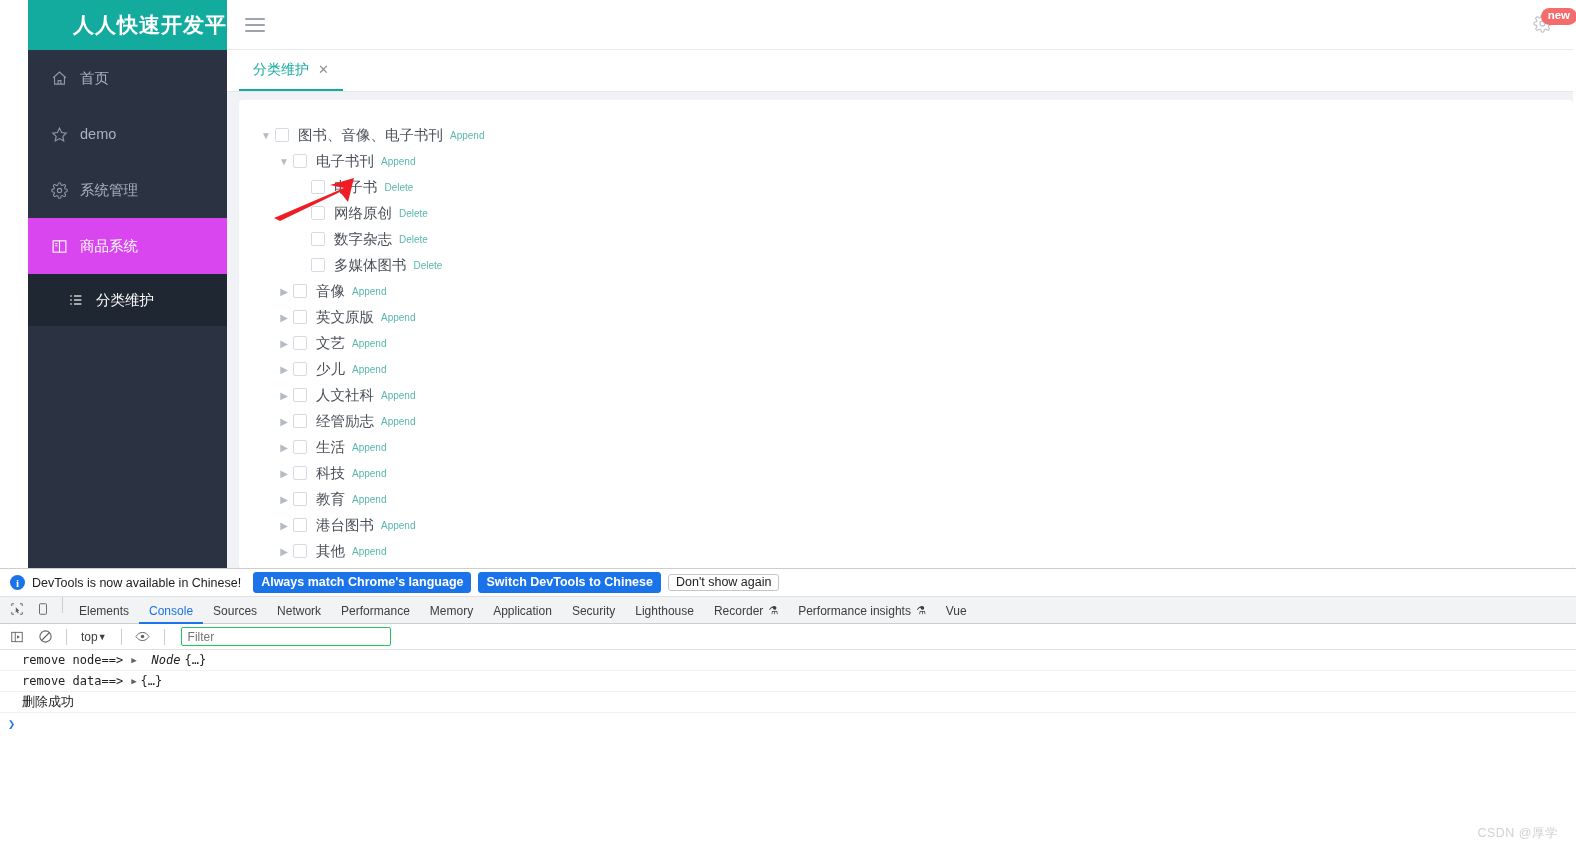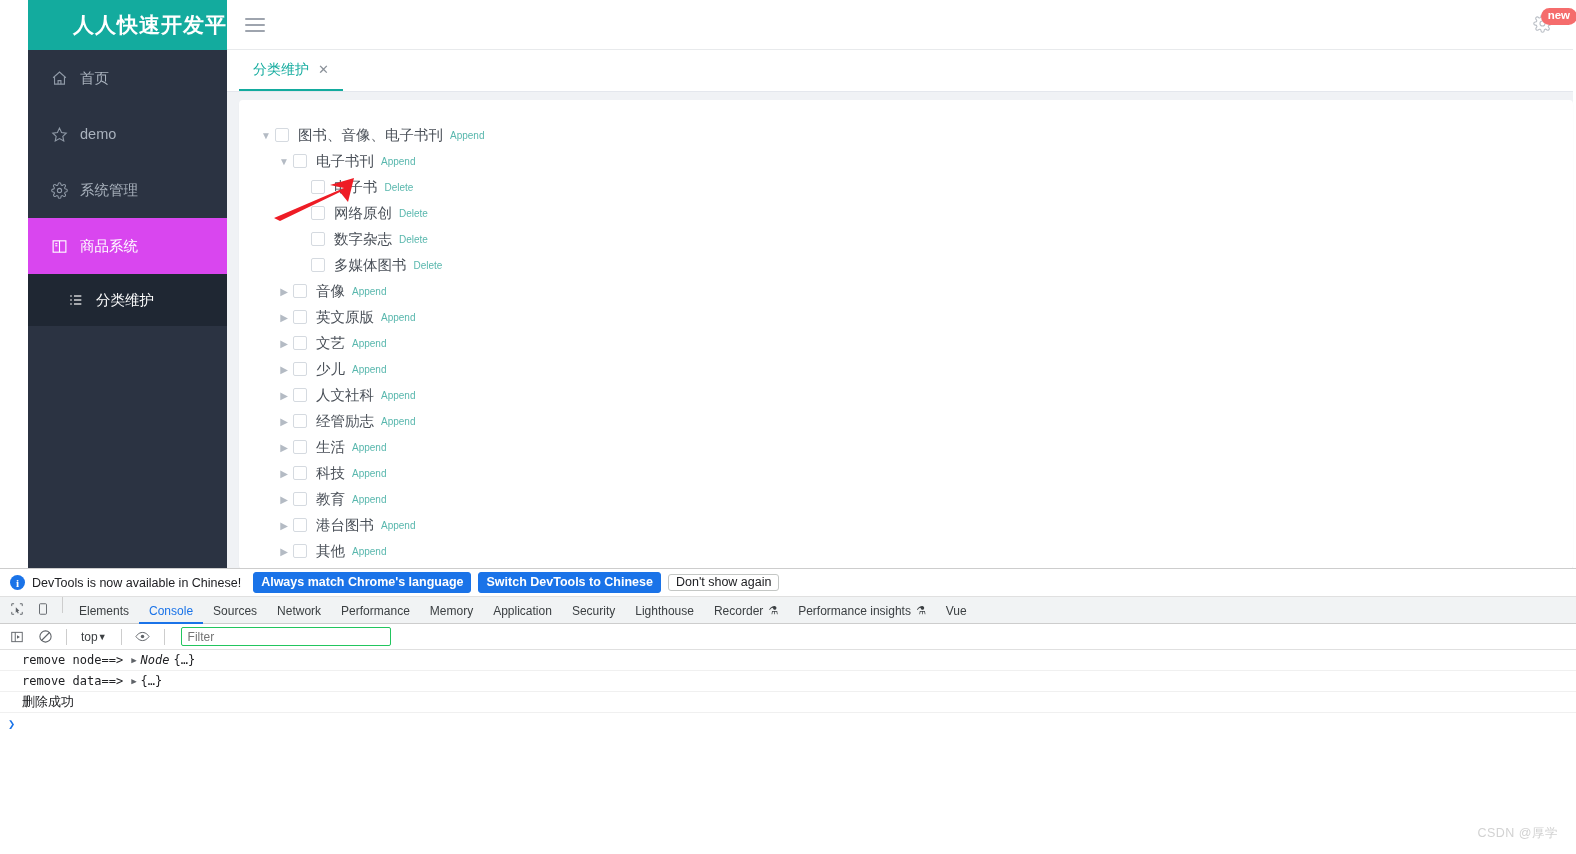--- a/index.html
+++ b/index.html
@@ -197,21 +197,21 @@
     font-family: "Liberation Sans", sans-serif;
   }
   .dt-console { background: #fff; font-size: 12px; }
   .dt-log {
     min-height: 21px; border-bottom: 1px solid #f0f0f0;
     display: flex; align-items: center; padding-left: 22px;
     font-family: "DejaVu Sans Mono", "Liberation Mono", monospace;
     color: #202124; font-size: 12px;
   }
   .dt-log .disc { margin-left: 8px; color: #5f6368; font-size: 9px; }
-  .dt-log .node-type { font-style: italic; color: #202124; margin-left: 4px; }
+  .dt-log .node-type { font-style: italic; color: #202124; margin-left: 15px; }
   .dt-log .braces { color: #202124; margin-left: 4px; }
   .dt-log.cn { font-family: "Liberation Sans", "DejaVu Sans", sans-serif; font-size: 13px; }
   .dt-prompt {
     height: 22px; display: flex; align-items: center; padding-left: 8px;
     color: #1a73e8; font-size: 12px;
     font-family: "DejaVu Sans Mono", monospace;
   }
 
   .watermark {
     position: absolute; right: 18px; bottom: 12px;

